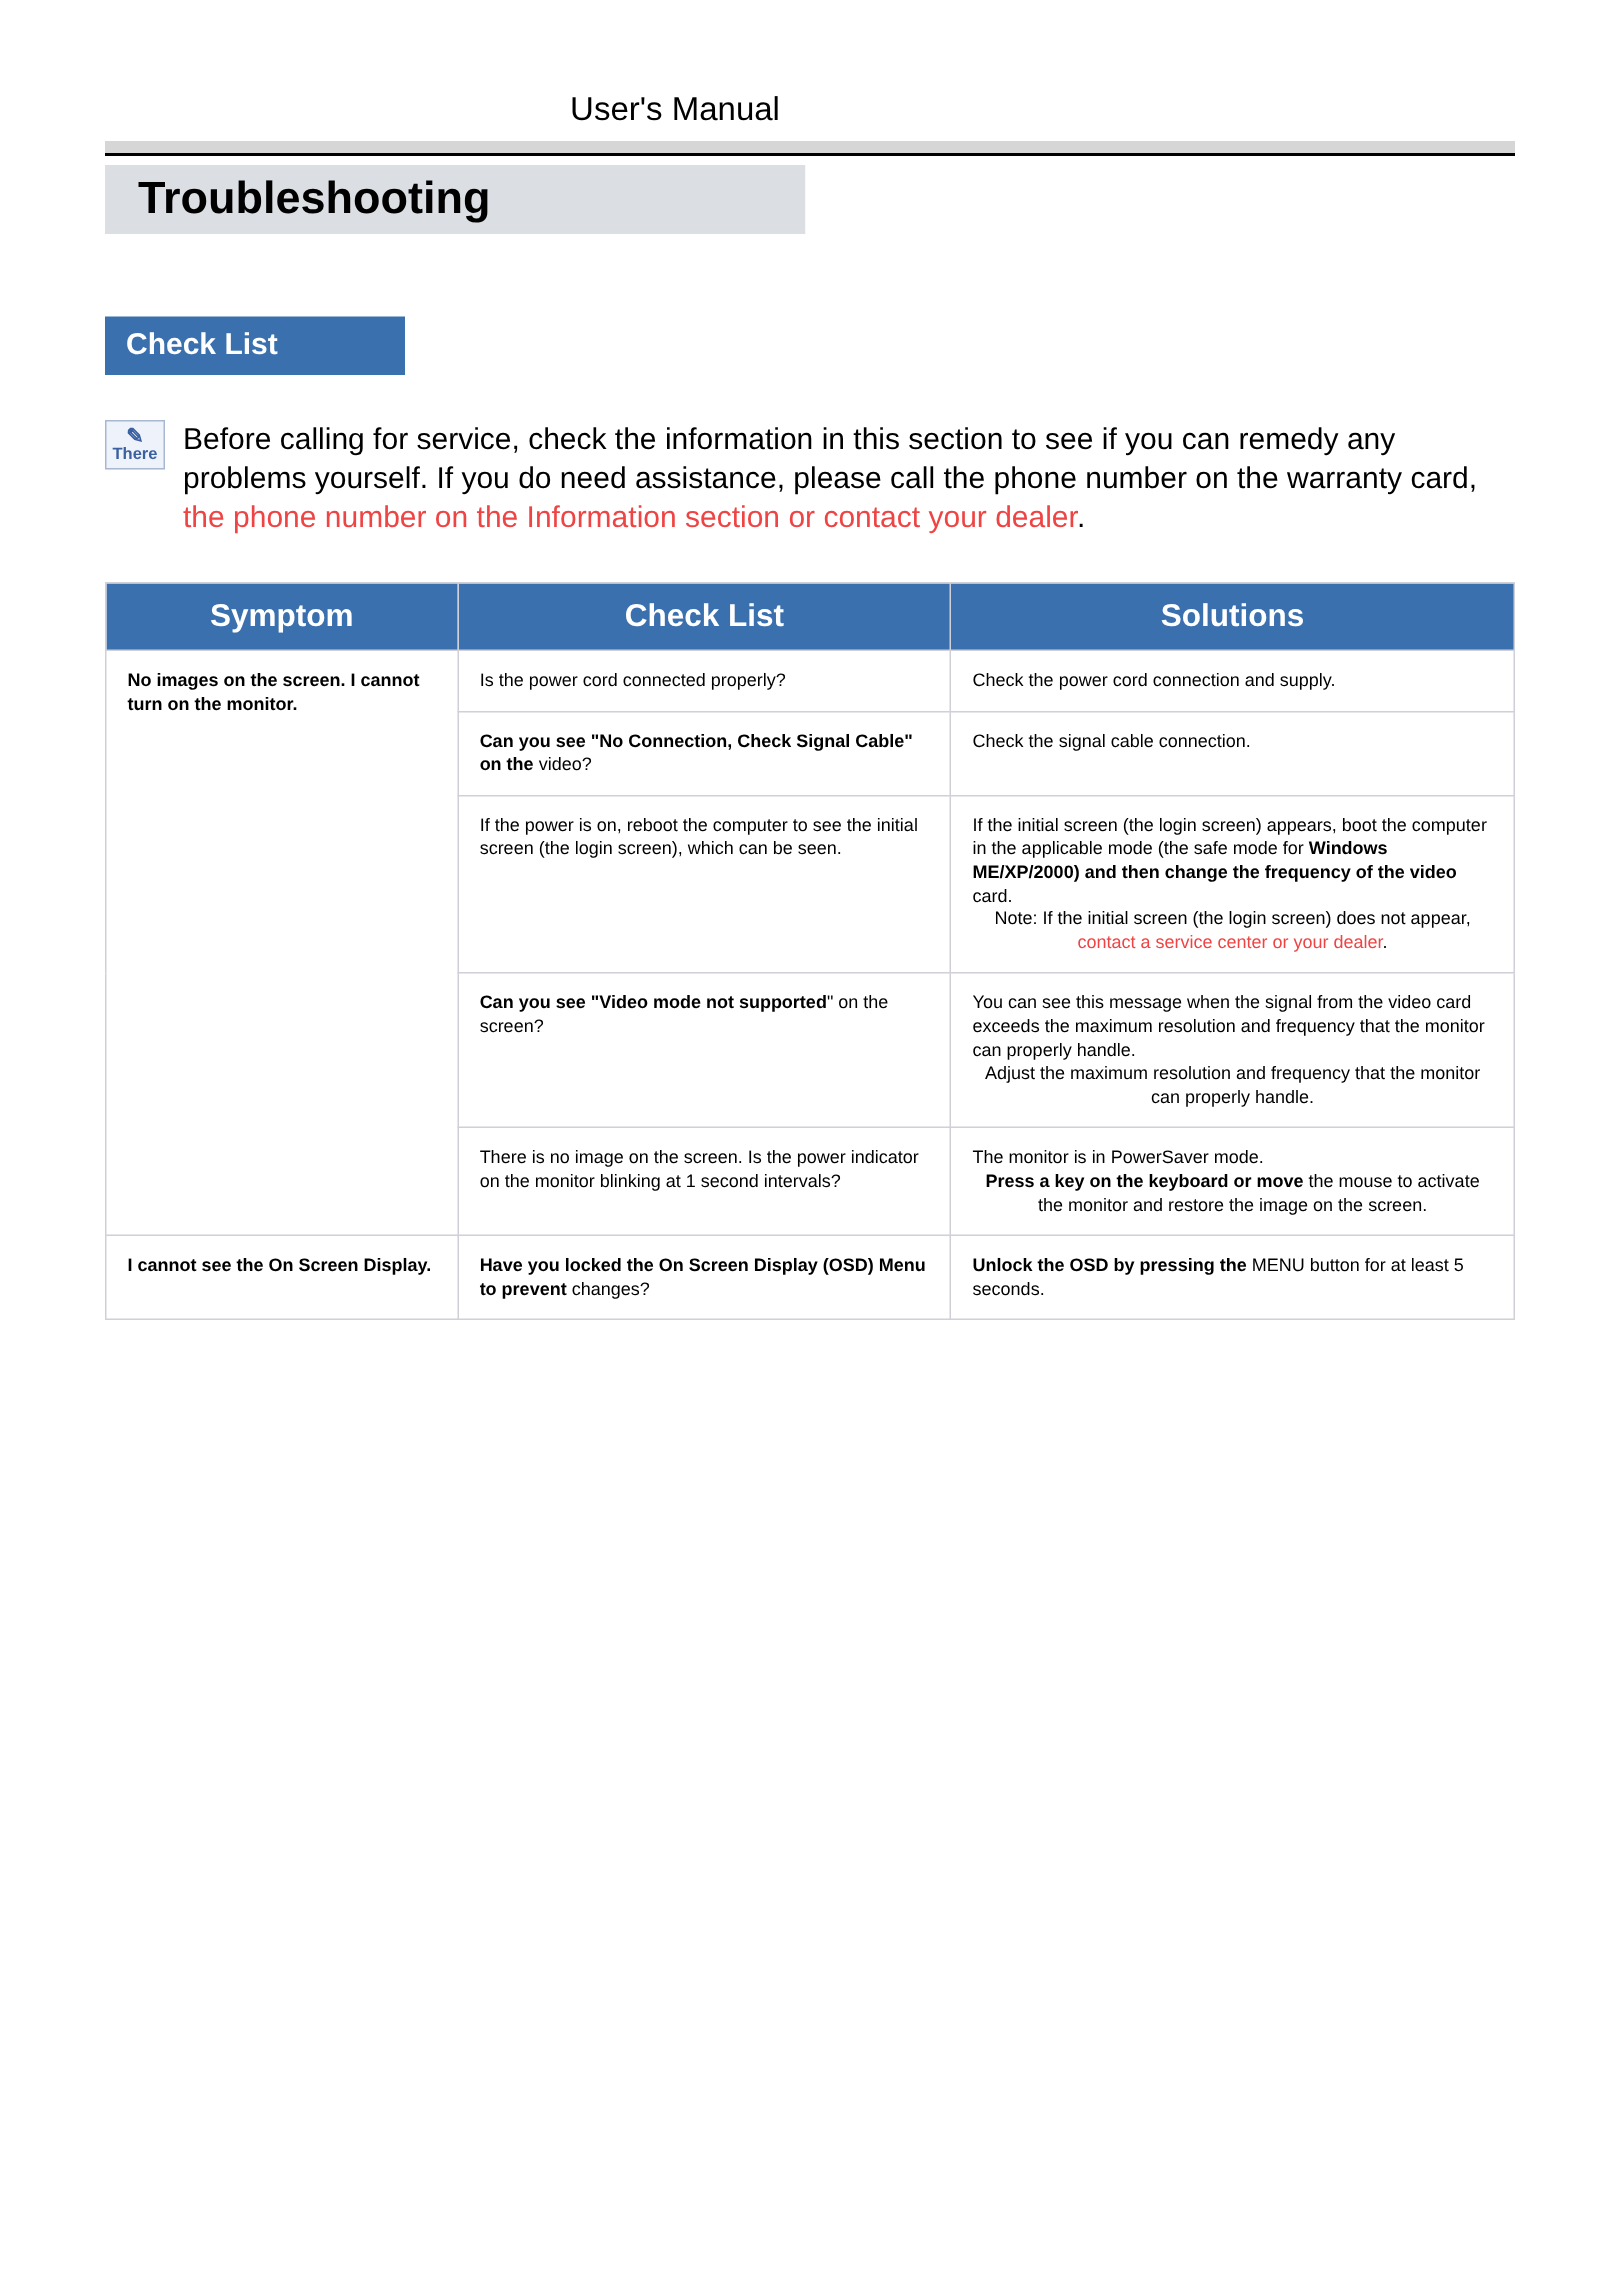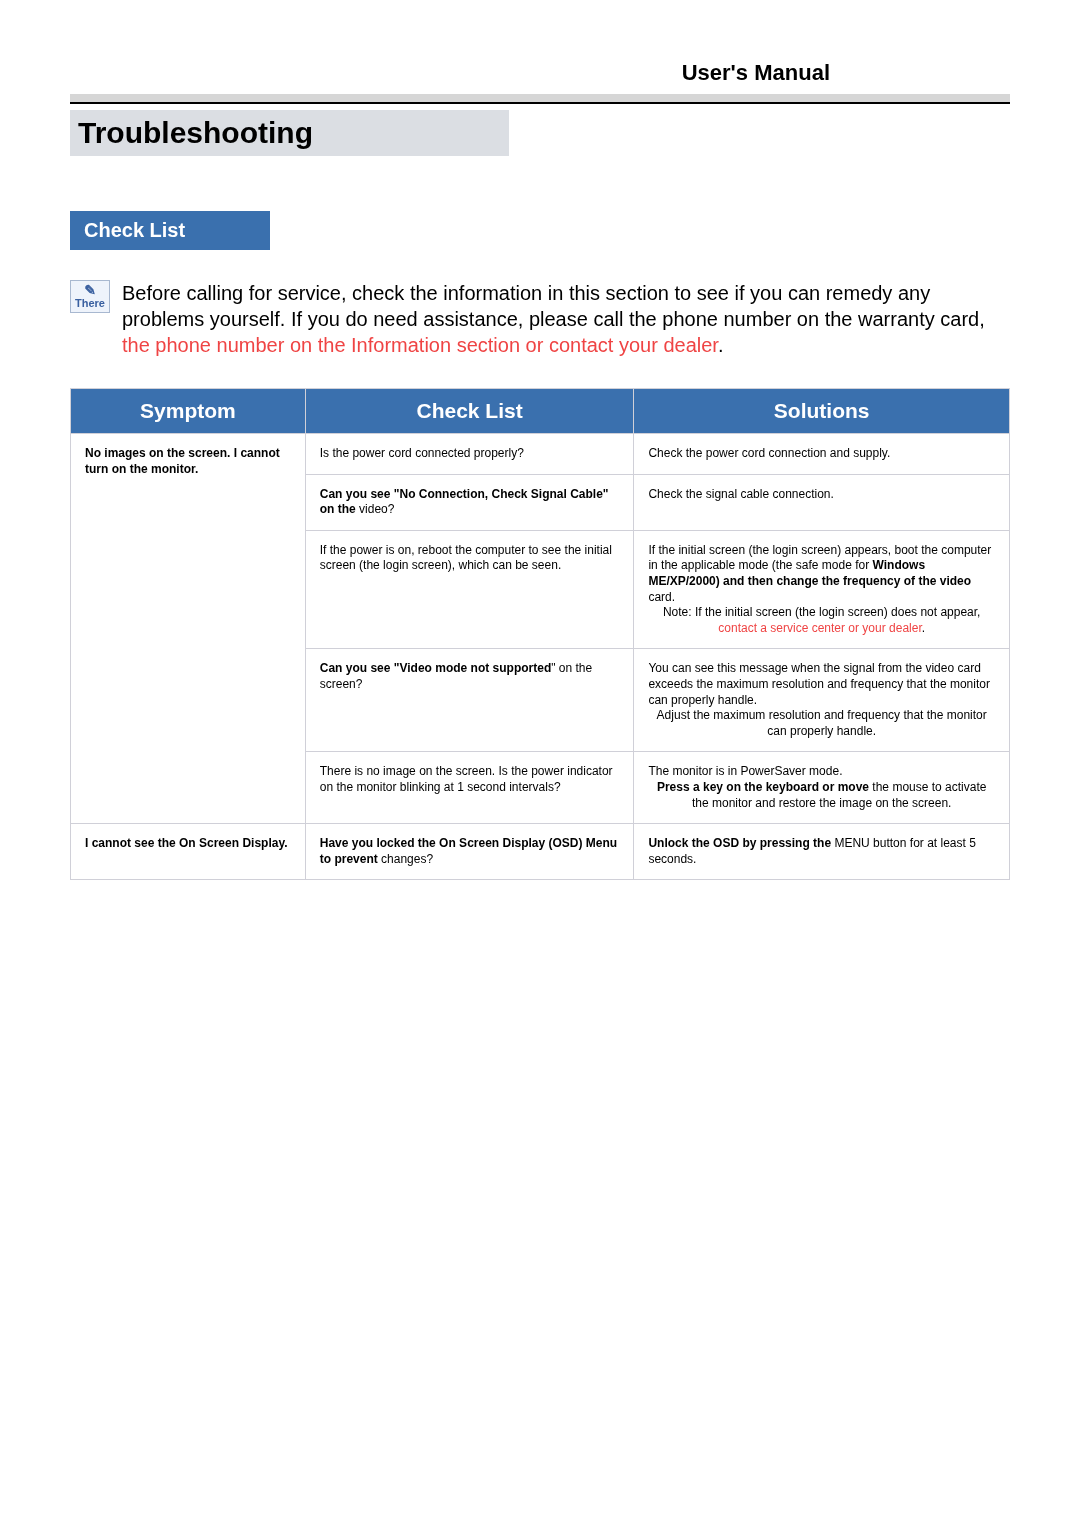--- a/index.html
+++ b/index.html
@@ -10,40 +10,40 @@
     background: #fff;
     color: #000;
   }
   .page {
     width: 1080px;
     margin: 0 auto;
     padding: 60px 70px 40px 70px;
     box-sizing: border-box;
   }
   .manual-title {
-    text-align: right;
-    font-weight: bold;
+    text-align: center;
+    font-weight: normal;
     font-size: 22px;
     padding-right: 180px;
     margin-bottom: 8px;
   }
   .top-rule {
     height: 8px;
     background: #d6d6d6;
     border-bottom: 2px solid #000;
     margin-bottom: 6px;
   }
   .section-title-bar {
     display: flex;
     align-items: stretch;
   }
   .section-title {
     flex: 0 0 45%;
     background: #dbdee3;
-    padding: 6px 8px;
+    padding: 6px 22px;
     font-size: 30px;
     font-weight: bold;
   }
   .section-title-spacer {
     flex: 1;
     background: #fff;
   }
   .sub-section-row {
     margin-top: 55px;
     display: flex;

